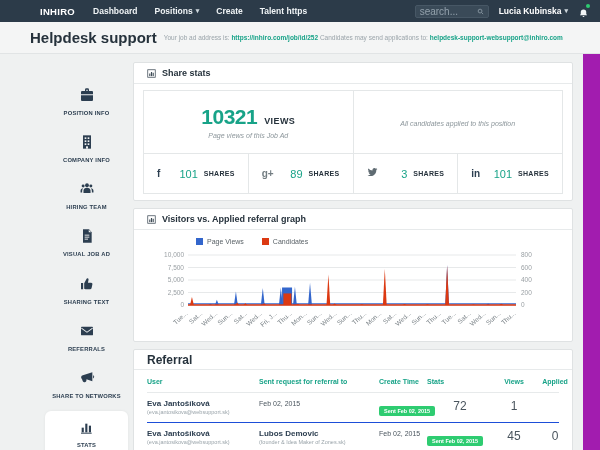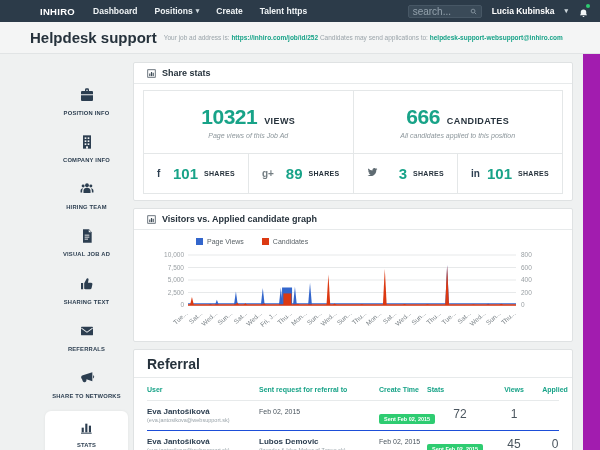--- a/index.html
+++ b/index.html
@@ -13,21 +13,21 @@
   .brand { color:#fff; font-weight:bold; font-size:9.5px; letter-spacing:.3px; margin-right:18px; }
   .nav-item { color:#f0f4f6; font-weight:bold; font-size:8.5px; margin-right:17px; cursor:pointer;
               display:flex; align-items:center; gap:3px; }
   .caret { font-size:7px; color:#cdd6dc; }
   .nav-right { margin-left:auto; display:flex; align-items:center; gap:10px; }
   .search-box { width:74px; height:13px; background:#3a4a58; border:1px solid #475765; border-radius:2px;
                 display:flex; align-items:center; padding:0 4px; }
   .search-box input { flex:1; min-width:0; background:transparent; border:none; outline:none;
                       color:#cfd8de; font-size:10px; font-family:"Liberation Sans",sans-serif; }
   .search-box input::placeholder { color:#93a1ac; }
-  .user-menu { color:#fff; font-weight:bold; font-size:8.5px; display:flex; align-items:center; gap:10px; cursor:pointer; }
+  .user-menu { color:#fff; font-weight:bold; font-size:8.5px; display:flex; align-items:center; gap:3px; cursor:pointer; }
   .bell-wrap { position:relative; width:12px; height:12px; cursor:pointer; }
   .bell-dot { position:absolute; top:-1px; right:0px; width:4px; height:4px; border-radius:50%; background:#2ecc71; }
 
   
   .page-header { position:absolute; top:22px; left:0; right:0; height:32px; background:#f4f5f5;
                  border-bottom:1px solid #e1e4e5; display:flex; align-items:center; padding-left:30px; }
   .page-title { font-size:15px; font-weight:bold; color:#26323c; margin-right:7px; }
   .page-sub { font-size:6.5px; color:#9aa4aa; }
   .page-sub a { color:#18a388; font-weight:bold; text-decoration:none; }
 
@@ -59,31 +59,31 @@
   .ss-cell + .ss-cell { border-left:1px solid #e4e7e8; }
   .ss-line { display:flex; align-items:baseline; gap:7px; }
   .ss-num { font-size:21px; font-weight:bold; color:#18a388; letter-spacing:-.5px; }
   .ss-unit { font-size:9px; font-weight:bold; color:#26323c; letter-spacing:.4px; }
   .ss-sub { font-size:7px; font-style:italic; color:#8c969b; margin-top:3px; }
   .shares-row { display:flex; height:40px; border-top:1px solid #e4e7e8; }
   .share-cell { flex:1; display:flex; align-items:center; padding:0 13px; }
   .share-cell + .share-cell { border-left:1px solid #e4e7e8; }
   .net-glyph { font-weight:bold; color:#2c3e50; font-size:10px; width:16px; }
   .net-glyph.gray { color:#737d82; }
-  .share-num { margin-left:auto; font-size:15px; font-weight:bold; color:#18a388;text-align:right; }
+  .share-num { margin-left:auto; font-size:11px; font-weight:normal; color:#18a388;text-align:right; }
   .share-lab { font-size:7px; font-weight:bold; color:#26323c; margin-left:6px; letter-spacing:.3px; }
 
   
   .graph-body { padding:8px 10px 2px; }
   .legend { display:flex; align-items:center; gap:18px; margin-left:52px; margin-bottom:2px; }
   .legend-item { display:flex; align-items:center; gap:4px; font-size:7px; color:#5b6368; }
   .legend-sq { width:7px; height:7px; display:inline-block; }
 
   
-  .ref-header { height:28px; font-size:14px; }
+  .ref-header { height:20px; font-size:12px; }
   .ref-table { padding:0 13px; }
   .ref-grid { display:grid; grid-template-columns:112px 120px 48px 66px 42px 40px; align-items:start; }
   .ref-head { padding:7px 0 6px; border-bottom:1px solid #e7eaeb; }
   .ref-head span { font-size:7px; font-weight:bold; color:#18a388; line-height:1.3; }
   .ref-row { padding:6px 0 5px; border-bottom:1px solid #1d4ed8; }
   .cell-name { font-size:8px; font-weight:bold; color:#2c3e50; }
   .cell-sub { font-size:5.5px; color:#9aa4aa; margin-top:1px; }
   .cell-date { font-size:7px; color:#4a555e; line-height:1.3; }
   .badge { display:inline-block; background:#2ecc71; color:#fff; font-size:5.5px; font-weight:bold;
            padding:2px 5px; border-radius:2px; white-space:nowrap; }
@@ -235,24 +235,20 @@
           <div class="ss-box">
             <div class="ss-stats">
               <div class="ss-cell">
                 <div class="ss-line">
                   <span class="ss-num">10321</span>
                   <span class="ss-unit">VIEWS</span>
                 </div>
                 <span class="ss-sub">Page views of this Job Ad</span>
               </div>
               <div class="ss-cell">
-                <div class="ss-line">
-                  <span class="ss-num">666</span>
-                  <span class="ss-unit">CANDIDATES</span>
-                </div>
                 <span class="ss-sub">All candidates applied to this position</span>
               </div>
             </div>
             <div class="shares-row">
               <div class="share-cell">
                 <span class="net-glyph">f</span>
                 <span class="share-num">101</span>
                 <span class="share-lab">SHARES</span>
               </div>
               <div class="share-cell">
@@ -278,21 +274,21 @@
       </section>
 
       <section class="panel">
         <div class="panel-header">
           <svg viewBox="0 0 24 24" fill="#3f4c57">
               <rect x="2" y="2" width="20" height="20" fill="none" stroke="#3f4c57" stroke-width="2"></rect>
               <rect x="6" y="12" width="3" height="7"></rect>
               <rect x="10.5" y="8" width="3" height="11"></rect>
               <rect x="15" y="10" width="3" height="9"></rect>
             </svg>
-          <span>Visitors vs. Applied candidate graph</span>
+          <span>Visitors vs. Applied referral graph</span>
         </div>
         <div class="graph-body">
           <div class="legend">
             <span class="legend-item">
                 <span class="legend-sq" id="legend-sq-0" style="background: rgb(51, 102, 204);"></span>
                 <span>Page Views</span>
               </span>
             <span class="legend-item">
                 <span class="legend-sq" id="legend-sq-1" style="background: rgb(220, 57, 18);"></span>
                 <span>Candidates</span>

